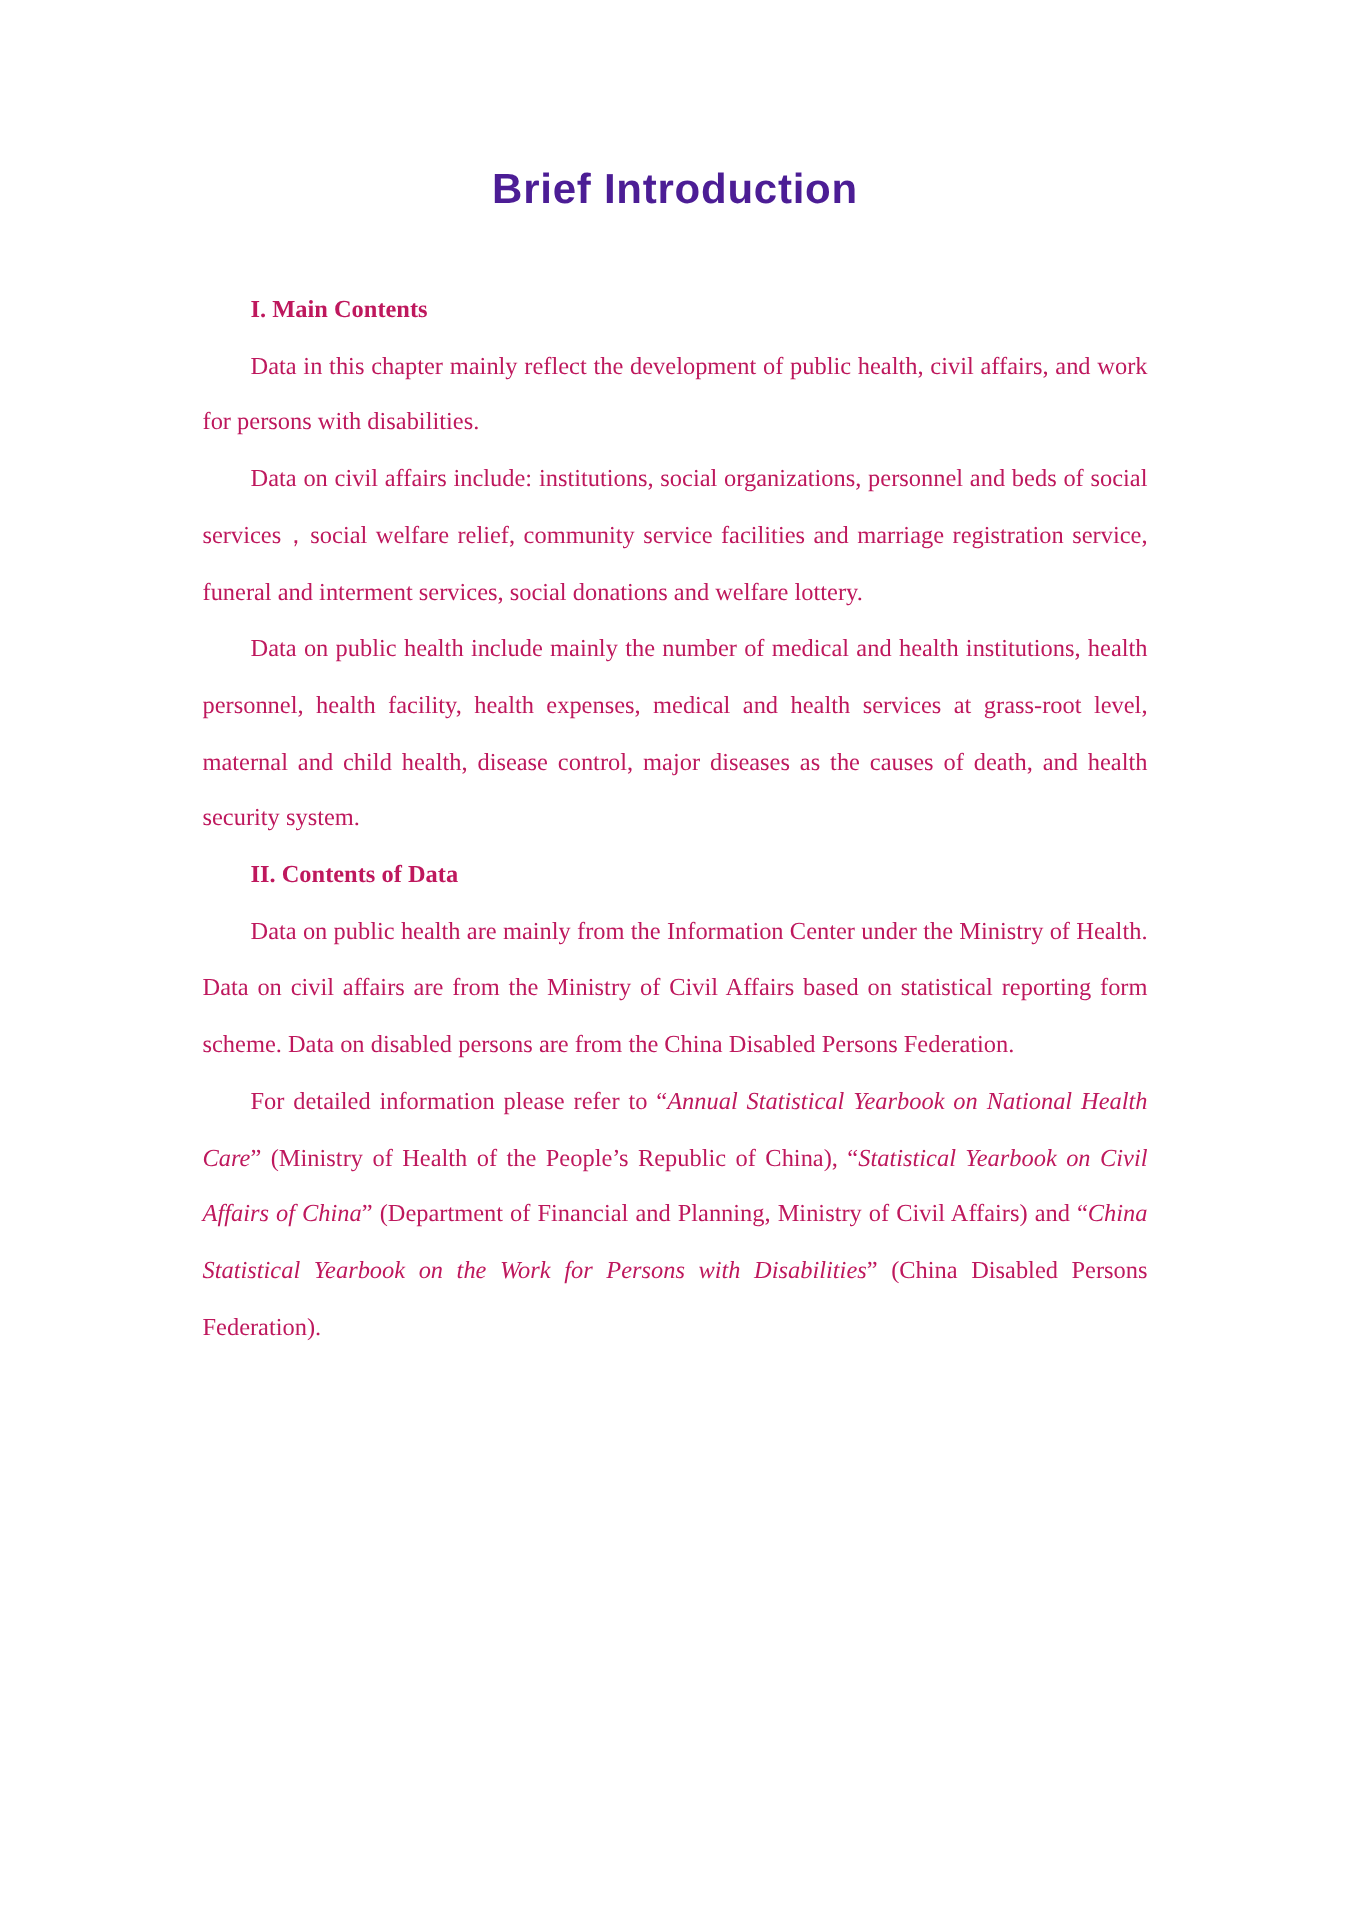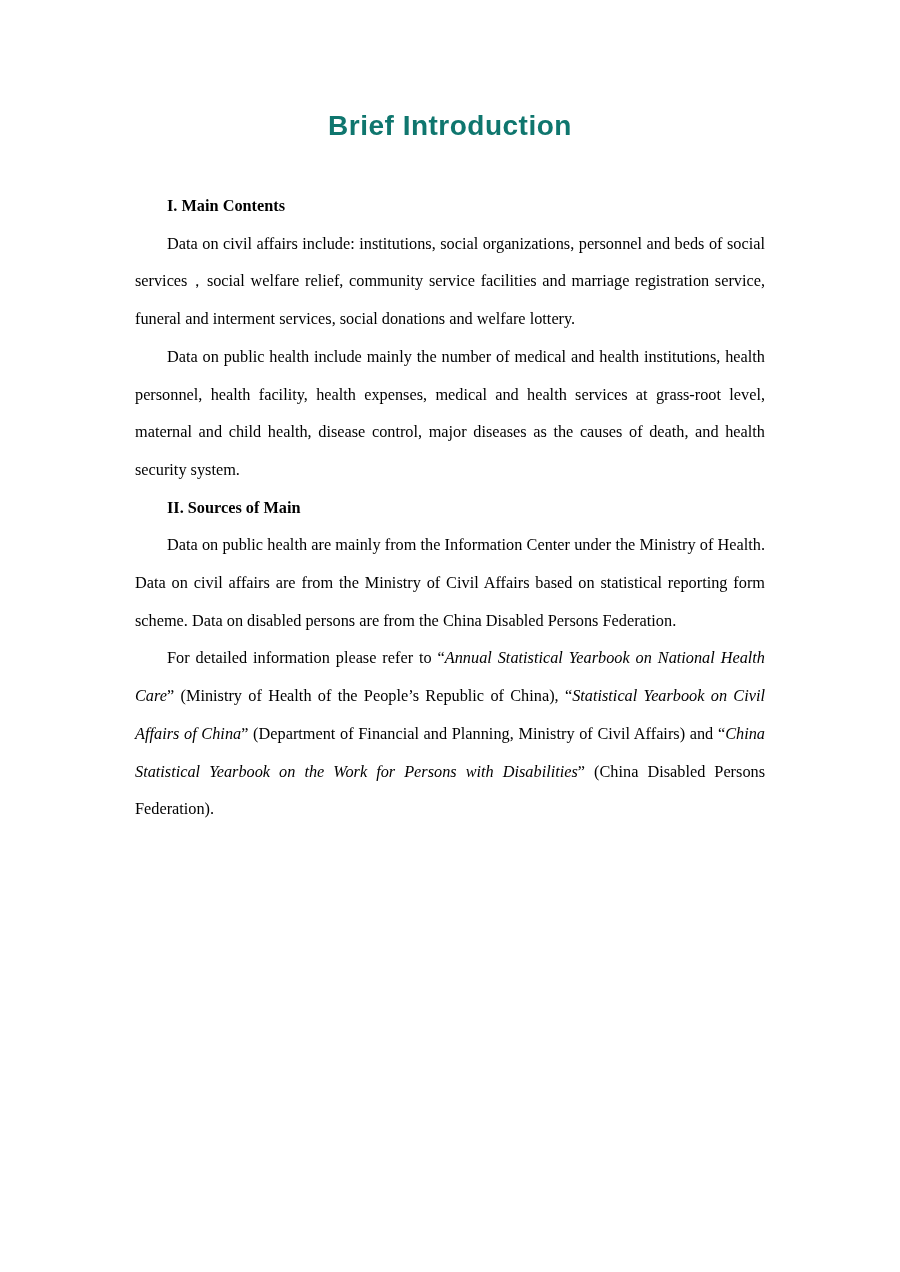--- a/index.html
+++ b/index.html
@@ -20,49 +20,50 @@
     position: absolute;
     top: 110px;
     left: 0;
     right: 0;
     text-align: center;
     font-family: "Liberation Sans", sans-serif;
     font-size: 28px;
     font-weight: 700;
     letter-spacing: 0.5px;
     line-height: 32px;
-    color: #0f766e;
+    color: #4c1d95;
   }
   .doc-body {
     position: absolute;
     left: 135px;
     top: 187px;
     width: 630px;
   }
   .block {
     font-size: 16.3px;
     line-height: 37.7px;
     text-align: justify;
     text-indent: 32px;
-    color: #000000;
+    color: #be185d;
   }
   .block.heading {
     font-weight: 700;
     text-align: left;
   }
   .seg.italic {
     font-style: italic;
   }
 </style>
 </head>
 <body>
 
 <div class="page">
   <h1 class="doc-title">Brief Introduction</h1>
   <div class="doc-body">
       <p class="block heading"><span class="seg">I. Main Contents</span></p>
+      <p class="block paragraph"><span class="seg">Data in this chapter mainly reflect the development of public health, civil affairs, and work for persons with disabilities.</span></p>
       <p class="block paragraph"><span class="seg">Data on civil affairs include: institutions, social organizations, personnel and beds of social services，social welfare relief, community service facilities and marriage registration service, funeral and interment services, social donations and welfare lottery.</span></p>
       <p class="block paragraph"><span class="seg">Data on public health include mainly the number of medical and health institutions, health personnel, health facility, health expenses, medical and health services at grass-root level, maternal and child health, disease control, major diseases as the causes of death, and health security system.</span></p>
-      <p class="block heading"><span class="seg">II. Sources of Main</span></p>
+      <p class="block heading"><span class="seg">II. Contents of Data</span></p>
       <p class="block paragraph"><span class="seg">Data on public health are mainly from the Information Center under the Ministry of Health. Data on civil affairs are from the Ministry of Civil Affairs based on statistical reporting form scheme. Data on disabled persons are from the China Disabled Persons Federation.</span></p>
       <p class="block paragraph"><span class="seg">For detailed information please refer to “</span><span class="seg italic">Annual Statistical Yearbook on National Health Care</span><span class="seg">” (Ministry of Health of the People’s Republic of China), “</span><span class="seg italic">Statistical Yearbook on Civil Affairs of China</span><span class="seg">” (Department of Financial and Planning, Ministry of Civil Affairs) and “</span><span class="seg italic">China Statistical Yearbook on the Work for Persons with Disabilities</span><span class="seg">” (China Disabled Persons Federation).</span></p>
     </div>
 </div>
 
 </body></html>

